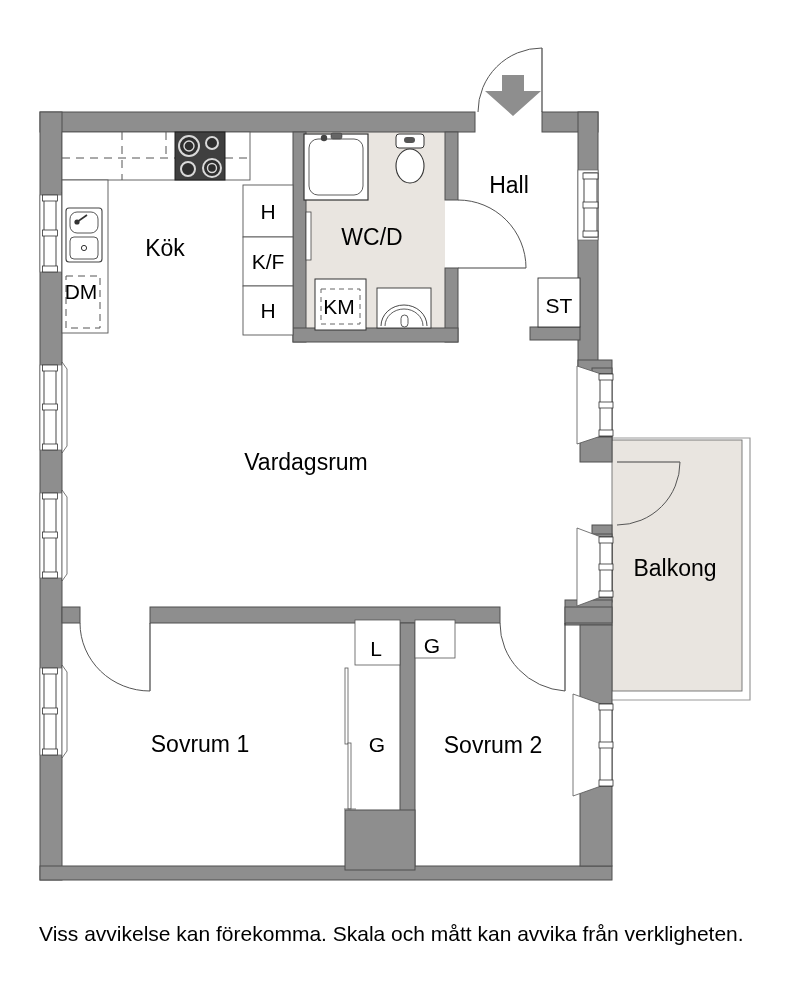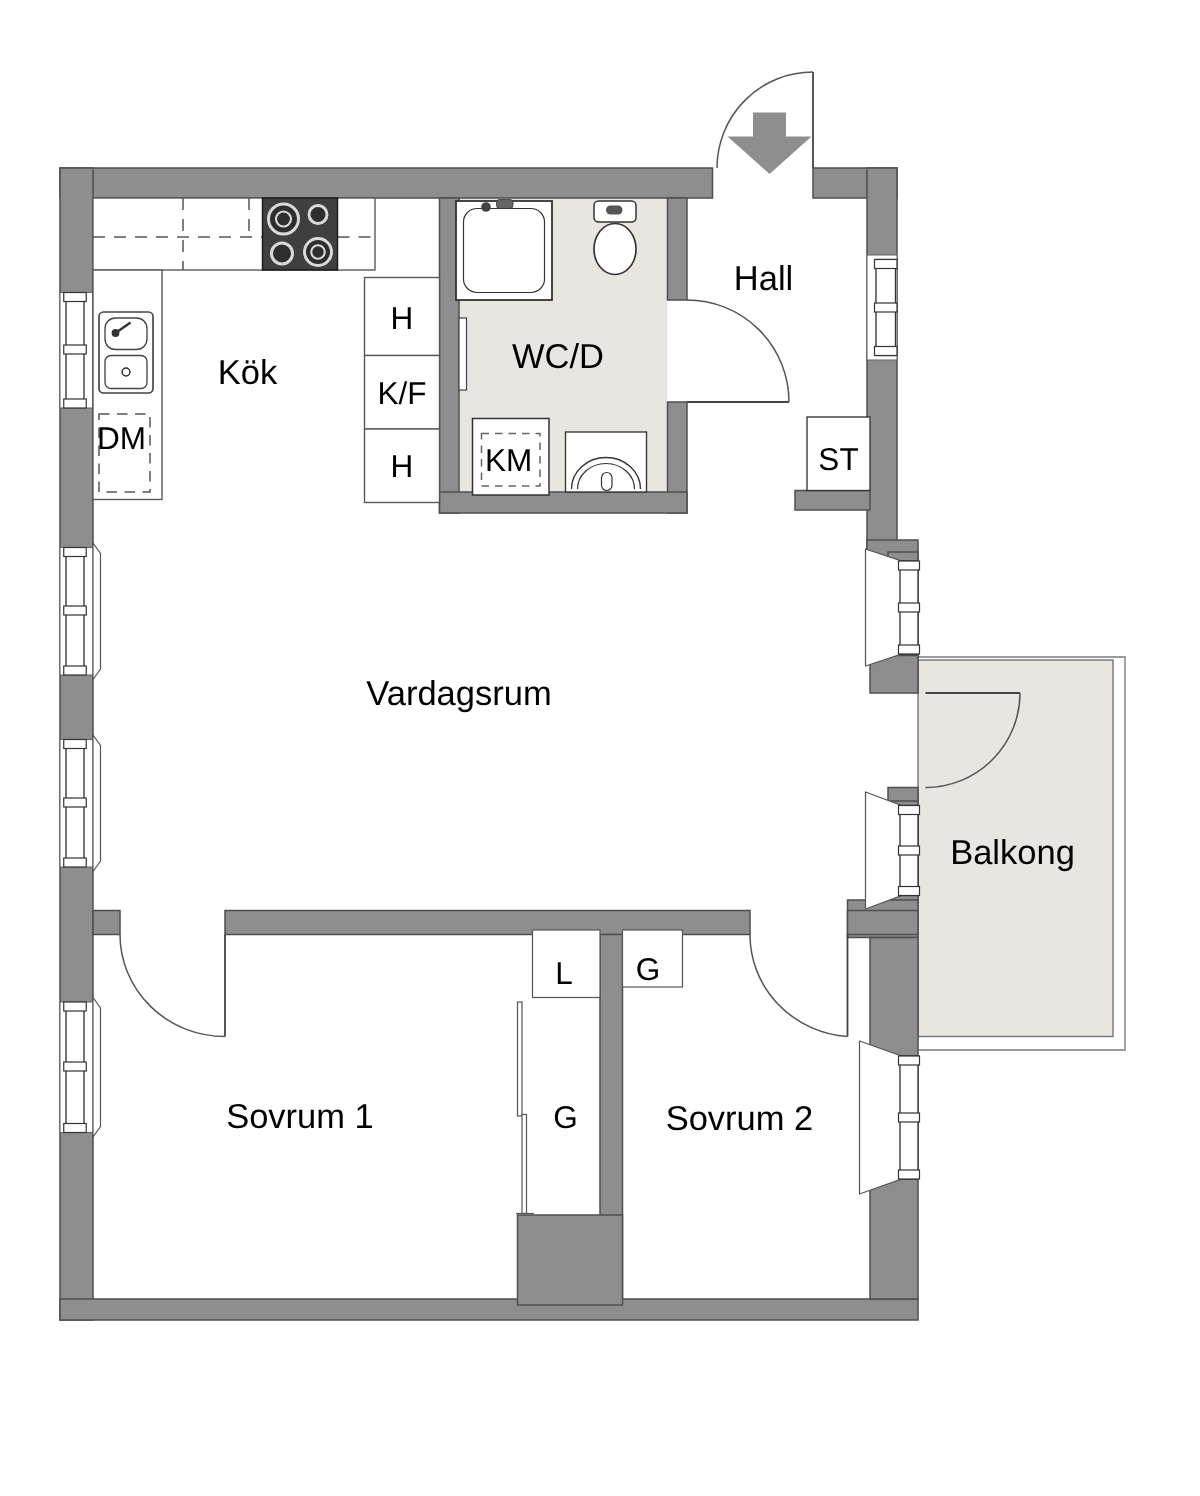--- a/index.html
+++ b/index.html
@@ -229,13 +229,14 @@
     <text class="fix" x="268" y="269">K/F</text>
     <text class="fix" x="268" y="318">H</text>
     <text class="fix" x="339" y="314">KM</text>
     <text class="fix" x="559" y="313">ST</text>
     <text class="fix" x="376" y="656">L</text>
     <text class="fix" x="432" y="653">G</text>
     <text class="fix" x="377" y="752">G</text>
   </g>
 </svg>
 
+<div class="disclaimer">Viss avvikelse kan förekomma. Skala och mått kan avvika från verkligheten.</div>
 </div>
 
 </body></html>

